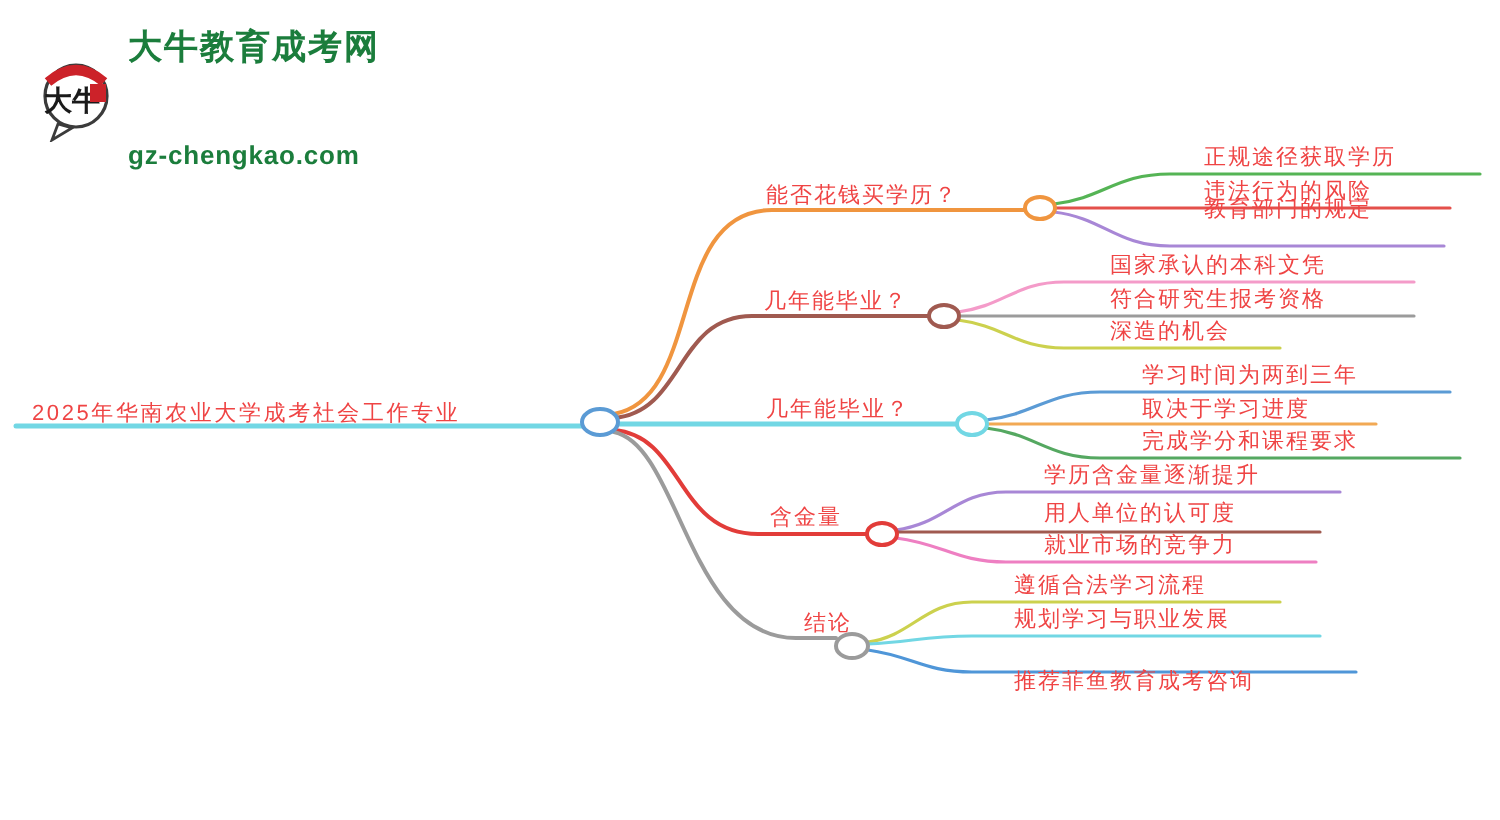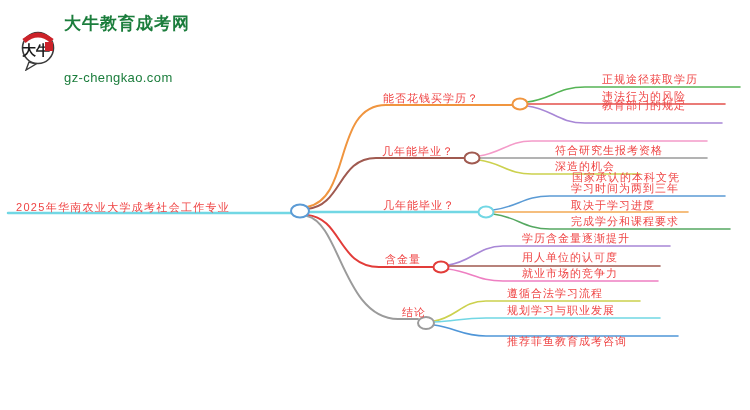--- a/index.html
+++ b/index.html
@@ -15,21 +15,21 @@
     position:absolute; white-space:nowrap;
     font-size:11px; line-height:16px; letter-spacing:1px;
     color:#ef4444; cursor:default;
   }
   .root-label { letter-spacing:1.3px; }
 
   
   #logo { position:absolute; left:18px; top:14px; display:flex; align-items:center; gap:6px; cursor:pointer; }
   #logo-text { display:flex; flex-direction:column; }
   #brand-title { font-size:17px; font-weight:bold; color:#1b7d3c; letter-spacing:1px; line-height:20px; }
-  #brand-domain { font-size:13px; font-weight:normal; color:#1b7d3c; letter-spacing:0.4px; line-height:15px;margin-top:36px; }
+  #brand-domain { font-size:13px; font-weight:bold; color:#1b7d3c; letter-spacing:0.4px; line-height:15px;margin-top:36px; }
 </style>
 </head>
 <body>
 
 <div id="stage">
 
   <svg id="lines" width="750" height="410" viewBox="0 0 750 410">
     <g fill="none" stroke-linecap="round">
 
       <path stroke-width="2.5" d="M8 213 H291" stroke="#72d7e4"></path>
@@ -88,21 +88,21 @@
   <div class="label" style="left:383px; top:90px;">能否花钱买学历？</div>
   <div class="label" style="left:382px; top:143px;">几年能毕业？</div>
   <div class="label" style="left:383px; top:197px;">几年能毕业？</div>
   <div class="label" style="left:385px; top:251px;">含金量</div>
   <div class="label" style="left:402px; top:304px;">结论</div>
 
   <div class="label" style="left:602px; top:71px;">正规途径获取学历</div>
   <div class="label" style="left:602px; top:88px;">违法行为的风险</div>
   <div class="label" style="left:602px; top:97px;">教育部门的规定</div>
 
-  <div class="label" style="left:572px; top:125px;margin-top:44px;">国家承认的本科文凭</div>
+  <div class="label" style="left:555px; top:125px;">国家承认的本科文凭</div>
   <div class="label" style="left:555px; top:142px;">符合研究生报考资格</div>
   <div class="label" style="left:555px; top:158px;">深造的机会</div>
 
   <div class="label" style="left:571px; top:180px;">学习时间为两到三年</div>
   <div class="label" style="left:571px; top:197px;">取决于学习进度</div>
   <div class="label" style="left:571px; top:213px;">完成学分和课程要求</div>
 
   <div class="label" style="left:522px; top:230px;">学历含金量逐渐提升</div>
   <div class="label" style="left:522px; top:249px;">用人单位的认可度</div>
   <div class="label" style="left:522px; top:265px;">就业市场的竞争力</div>

